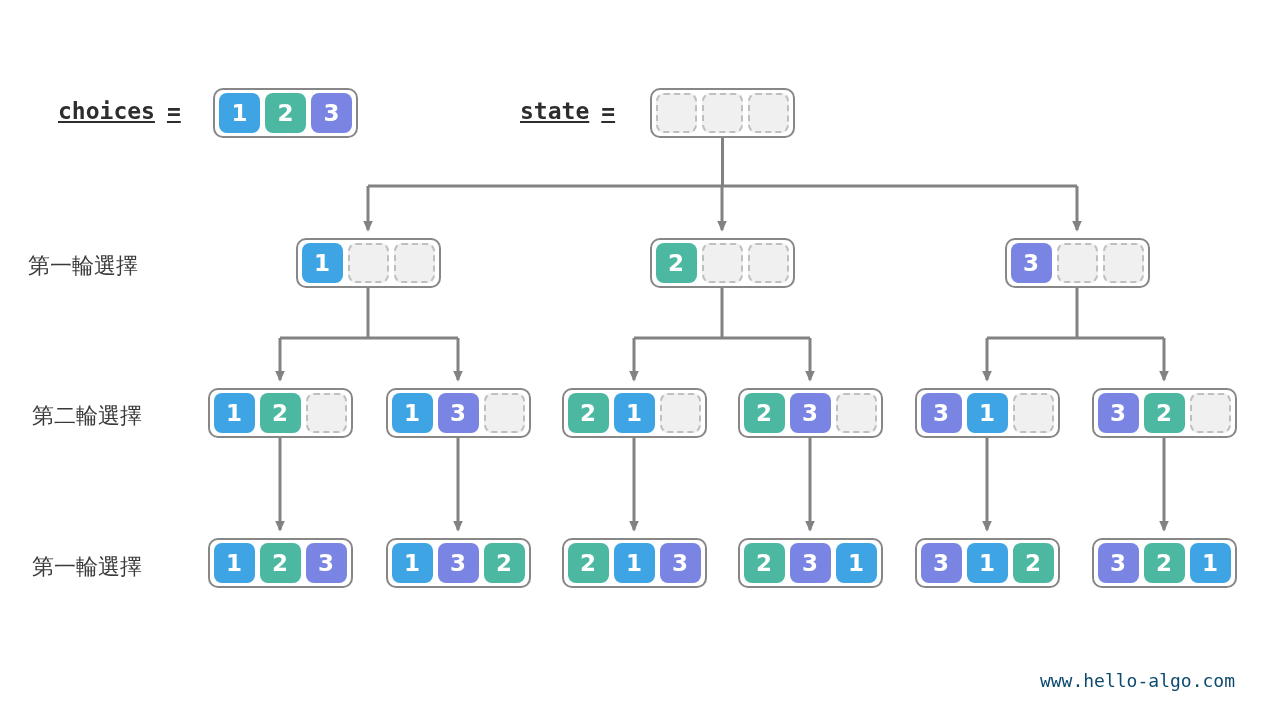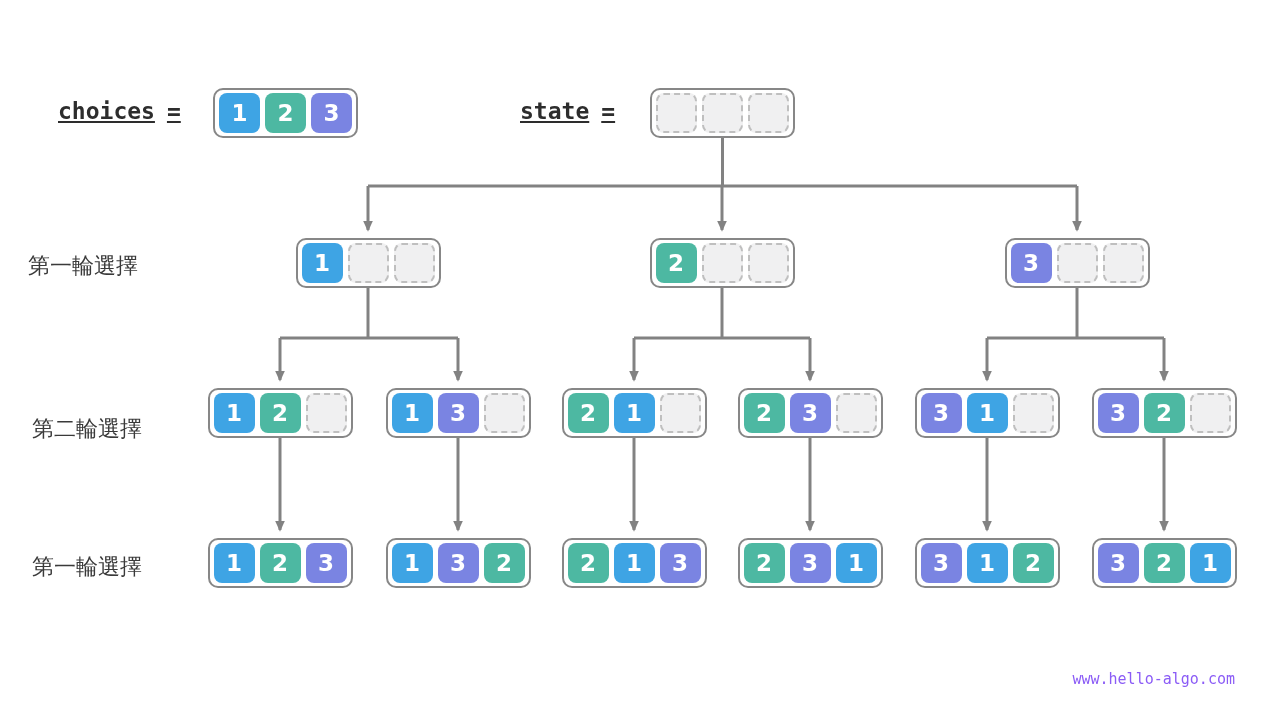--- a/index.html
+++ b/index.html
@@ -61,22 +61,22 @@
   .cell.empty {
     background: #f0f0f1;
     border: 2px dashed #bfbfbf;
   }
 
   .watermark {
     position: absolute;
     right: 45px;
     top: 670px;
     font-family: "DejaVu Sans Mono", "Liberation Mono", monospace;
-    font-size: 15px;
-    color: #8b5cf6;
+    font-size: 18px;
+    color: #0c4a6e;
     z-index: 2;
   }
 </style>
 </head>
 <body>
 
 <div id="canvas">
 
   <svg id="arrows" width="1280" height="720" viewBox="0 0 1280 720">
     <defs>
@@ -113,21 +113,21 @@
 
   <div class="hdr-label" style="left:58px; top:98px;">
     <span>choices</span><span class="eq">=</span>
   </div>
 
   <div class="hdr-label" style="left:520px; top:98px;">
     <span>state</span><span class="eq">=</span>
   </div>
 
   <div class="row-label" style="left:28px; top:251px;">第一輪選擇</div>
-  <div class="row-label" style="left:32px; top:414px;">第二輪選擇</div>
+  <div class="row-label" style="left:32px; top:401px;">第二輪選擇</div>
   <div class="row-label" style="left:32px; top:552px;">第一輪選擇</div>
 
   <div id="nodes-layer">
       <div class="node" style="left: 213px; top: 88px; width: 145px;">
         <div class="cell" style="background: rgb(62, 164, 228);">1</div>
         <div class="cell" style="background: rgb(77, 184, 162);">2</div>
         <div class="cell" style="background: rgb(122, 132, 226);">3</div>
       </div>
       <div class="node" style="left: 650px; top: 88px; width: 145px;">
         <div class="cell empty"></div>

